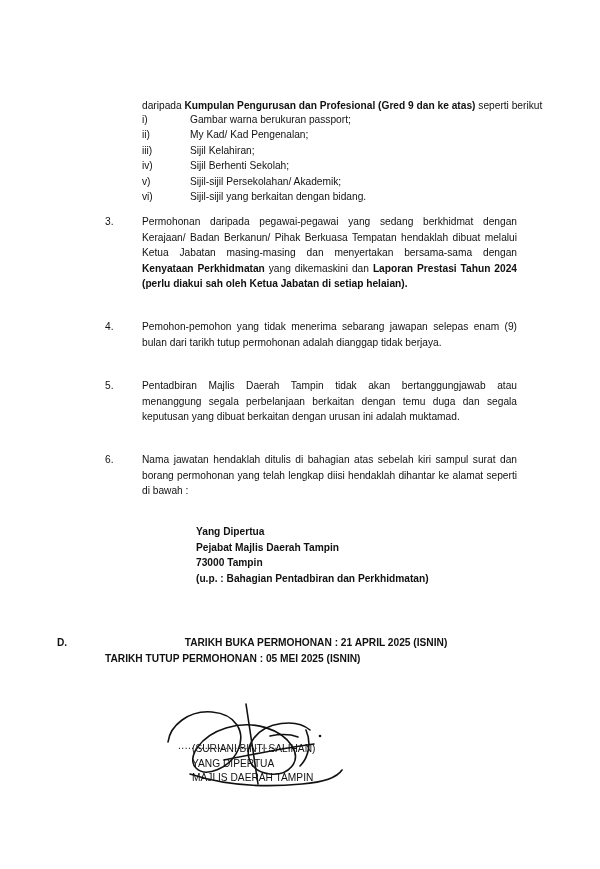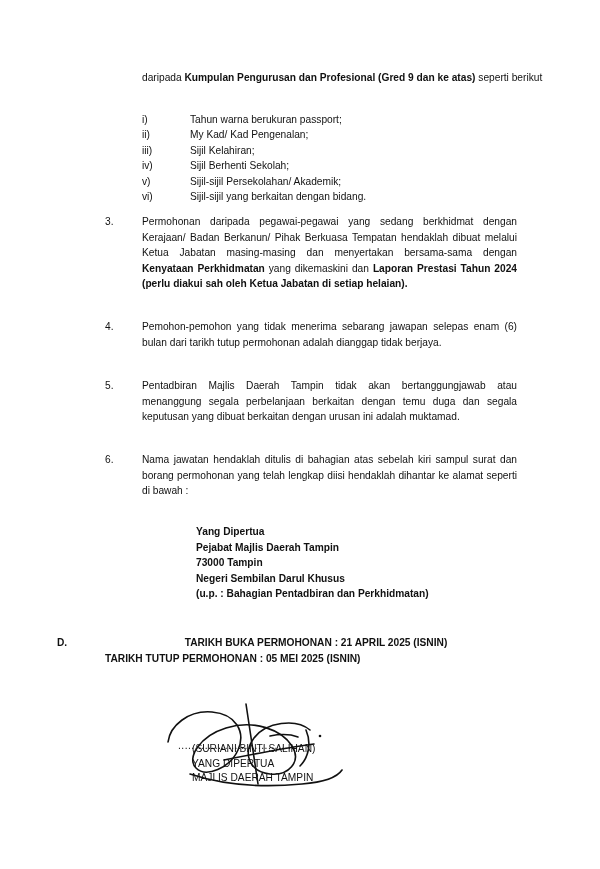--- a/index.html
+++ b/index.html
@@ -23,20 +23,21 @@
     box-sizing: border-box;
   }
 
   
   .para {
     position: absolute;
     font-size: 10.2px;
     line-height: 15.6px;
     text-align: justify;
     color: #111;
+    margin-top: 28px;
   }
   .bold { font-weight: bold; }
 
   
   #lead {
     left: 142px;
     top: 70px;
     width: 412px;
   }
 
@@ -152,21 +153,21 @@
 </head>
 <body>
 
 <div class="page">
 
   <div class="para" id="lead"><span>daripada </span><span class="bold">Kumpulan Pengurusan dan Profesional (Gred 9 dan ke atas)</span><span> seperti berikut</span></div>
 
   <div id="roman-list">
     <div class="roman-row">
       <span class="roman-num">i)</span>
-      <span class="roman-txt">Tahun warna berukuran passport;</span>
+      <span class="roman-txt">Gambar warna berukuran passport;</span>
     </div>
     <div class="roman-row">
       <span class="roman-num">ii)</span>
       <span class="roman-txt">My Kad/ Kad Pengenalan;</span>
     </div>
     <div class="roman-row">
       <span class="roman-num">iii)</span>
       <span class="roman-txt">Sijil Kelahiran;</span>
     </div>
     <div class="roman-row">
@@ -183,38 +184,37 @@
     </div>
   </div>
 
   <div class="clause" id="clause-3">
     <span class="num">3.</span>
     <span class="body"><span>Permohonan daripada pegawai-pegawai yang sedang berkhidmat dengan Kerajaan/ Badan Berkanun/ Pihak Berkuasa Tempatan hendaklah dibuat melalui Ketua Jabatan masing-masing dan menyertakan bersama-sama dengan </span><span class="bold">Kenyataan Perkhidmatan</span><span> yang dikemaskini dan </span><span class="bold">Laporan Prestasi Tahun 2024 (perlu diakui sah oleh Ketua Jabatan di setiap helaian).</span><span></span></span>
   </div>
 
   <div class="clause" id="clause-4">
     <span class="num">4.</span>
-    <span class="body">Pemohon-pemohon yang tidak menerima sebarang jawapan selepas enam (6) bulan dari tarikh tutup permohonan adalah dianggap tidak berjaya.</span>
+    <span class="body">Pemohon-pemohon yang tidak menerima sebarang jawapan selepas enam (9) bulan dari tarikh tutup permohonan adalah dianggap tidak berjaya.</span>
   </div>
 
   <div class="clause" id="clause-5">
     <span class="num">5.</span>
     <span class="body">Pentadbiran Majlis Daerah Tampin tidak akan bertanggungjawab atau menanggung segala perbelanjaan berkaitan dengan temu duga dan segala keputusan yang dibuat berkaitan dengan urusan ini adalah muktamad.</span>
   </div>
 
   <div class="clause" id="clause-6">
     <span class="num">6.</span>
     <span class="body">Nama jawatan hendaklah ditulis di bahagian atas sebelah kiri sampul surat dan borang permohonan yang telah lengkap diisi hendaklah dihantar ke alamat seperti di bawah :</span>
   </div>
 
   <div id="address">
     <div>Yang Dipertua</div>
     <div>Pejabat Majlis Daerah Tampin</div>
     <div>73000 Tampin</div>
-    <div>Negeri Sembilan Darul Khusus</div>
     <div>(u.p. : Bahagian Pentadbiran dan Perkhidmatan)</div>
   </div>
 
   <div id="section-d">
     <div class="drow">
       <span class="dletter">D.</span>
       <span class="dtext">TARIKH BUKA PERMOHONAN   : 21 APRIL 2025 (ISNIN)</span>
     </div>
     <div class="drow-2">
       <span>TARIKH TUTUP PERMOHONAN : 05 MEI 2025 (ISNIN)</span>

